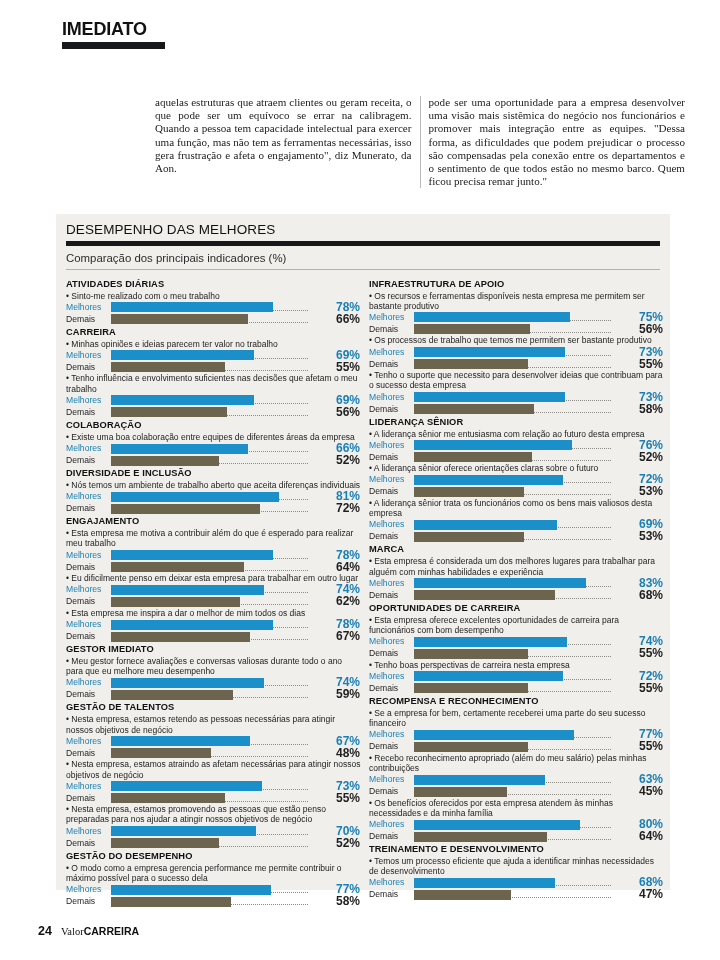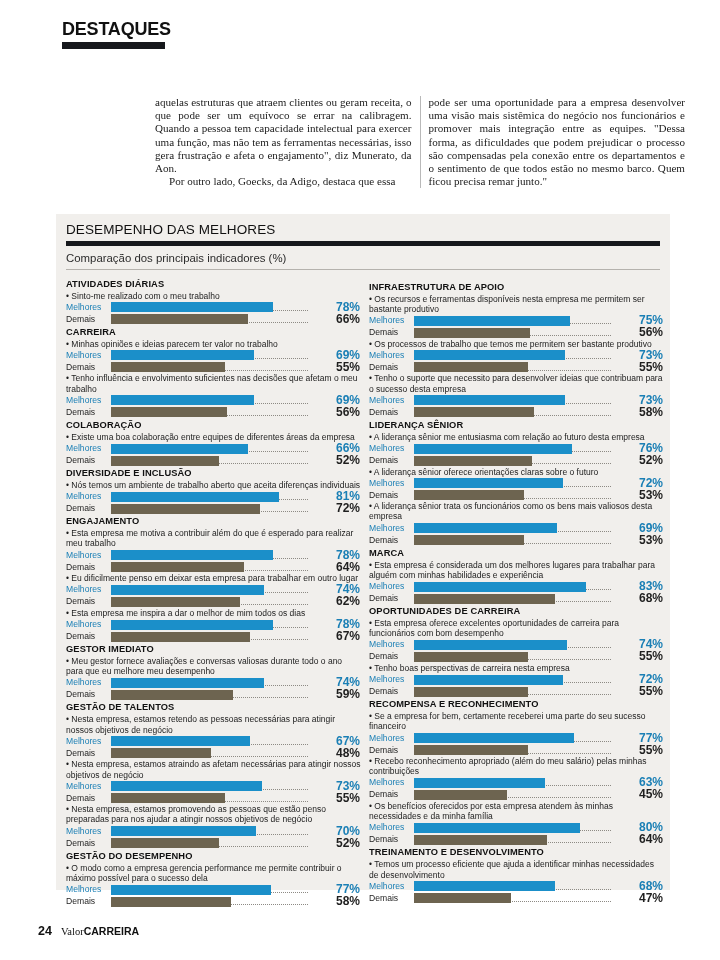--- a/index.html
+++ b/index.html
@@ -103,21 +103,20 @@
     height: 1px;
     width: 594px;
     background: #b5b2ad;
   }
 
   
   .cols {
     display: flex;
     margin: 7px 0 0 10px;
     width: 598px;
-    align-items: center;
   }
   .chart-col {
     width: 296px;
   }
   .chart-col.right { margin-left: 8px; }
 
   .cat {
     font-family: "Liberation Sans", sans-serif;
     font-weight: bold;
     font-size: 9.3px;
@@ -208,28 +207,27 @@
   .brand b {
     font-family: "Liberation Sans", sans-serif;
     font-weight: bold;
     font-size: 10.5px;
   }
 </style>
 </head>
 <body>
 
 <div class="destaques-wrap">
-  <div class="destaques-title">DESTAQUES</div>
+  <div class="destaques-title">IMEDIATO</div>
   <div class="destaques-rule"></div>
 </div>
 
 <div class="bodycopy">
   <div class="col">
     <p>aquelas estruturas que atraem clientes ou geram receita, o que pode ser um equívoco se errar na calibragem. Quando a pessoa tem capacidade intelectual para exercer uma função, mas não tem as ferramentas necessárias, isso gera frustração e afeta o engajamento", diz Munerato, da Aon.</p>
-    <p class="indent">Por outro lado, Goecks, da Adigo, destaca que essa</p>
   </div>
   <div class="divider"></div>
   <div class="col">
     <p>pode ser uma oportunidade para a empresa desenvolver uma visão mais sistêmica do negócio nos funcionários e promover mais integração entre as equipes. "Dessa forma, as dificuldades que podem prejudicar o processo são compensadas pela conexão entre os departamentos e o sentimento de que todos estão no mesmo barco. Quem ficou precisa remar junto."</p>
   </div>
 </div>
 
 <div class="panel">
   <div class="panel-head">
     <div class="panel-title">DESEMPENHO DAS MELHORES</div>

